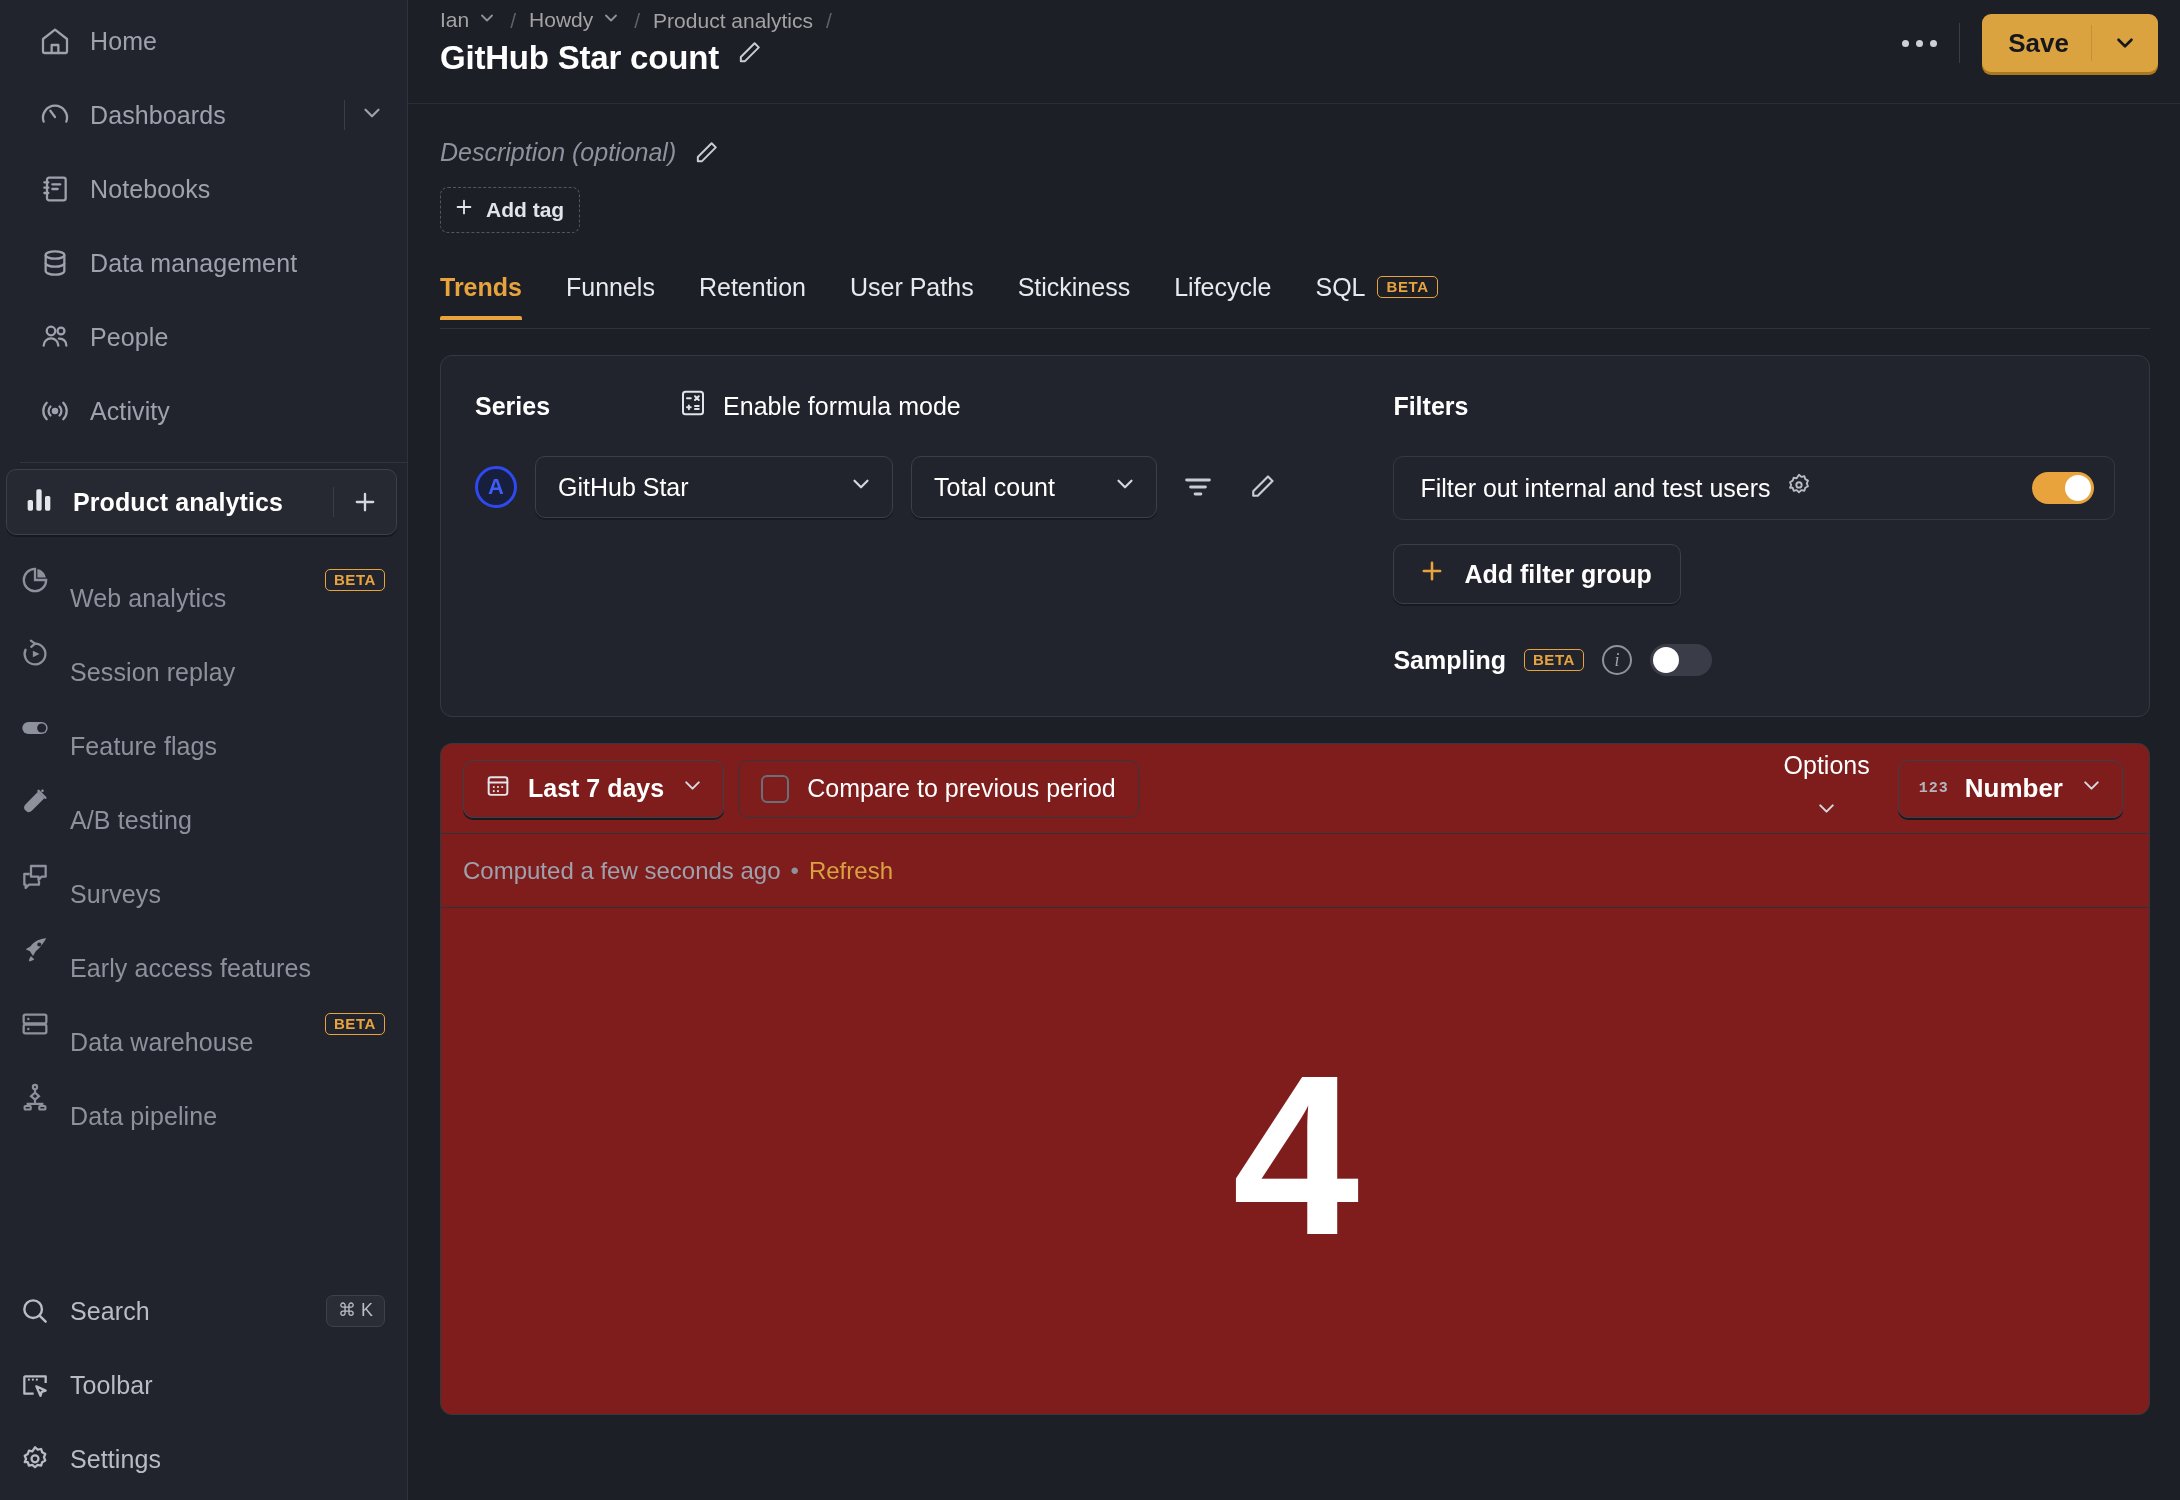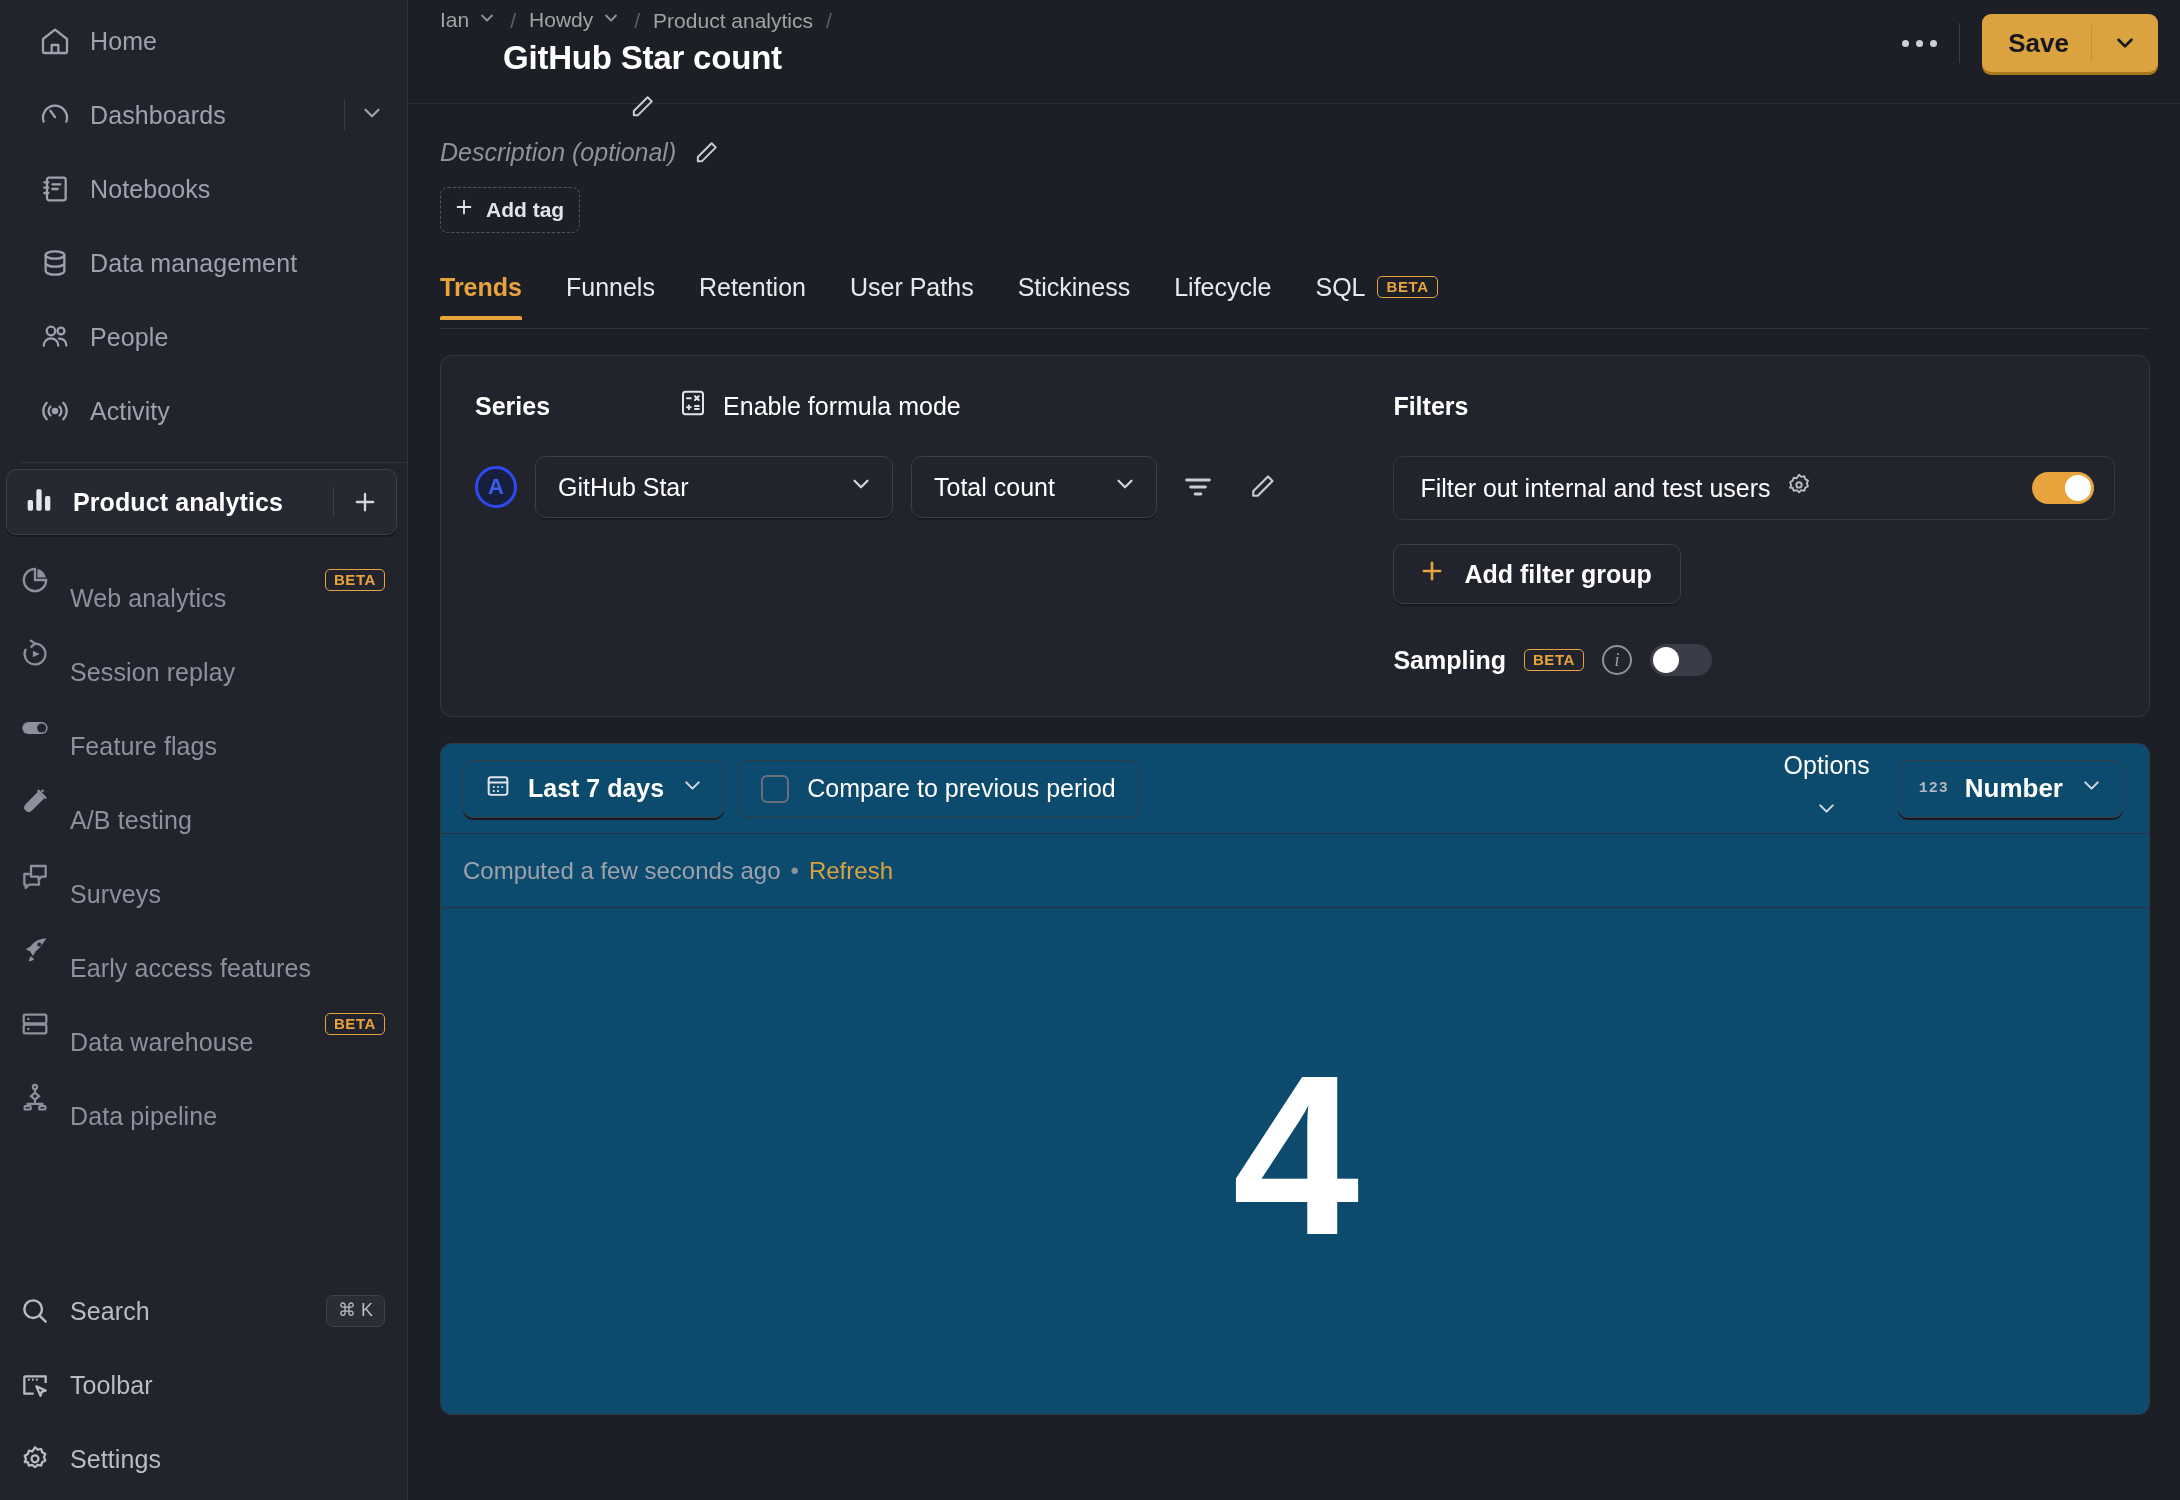--- a/index.html
+++ b/index.html
@@ -102,21 +102,21 @@
     padding: 8px 30px 0 32px;
     position: relative;
   }
   .crumbs { display: flex; align-items: center; gap: 0; flex-wrap: nowrap; }
   .crumb {
     font-size: 21px; color: #a3a3a3; font-weight: 400;
     display: flex; align-items: flex-start; gap: 8px; cursor: pointer;
     white-space: nowrap;
   }
   .crumb-sep { color: #5d616c; font-size: 21px; margin: 0 13px; }
-  .title-row { display: flex; align-items: center; gap: 16px; margin-top: 6px; flex-direction: column; }
+  .title-row { display: flex; gap: 16px; margin-top: 6px; }
   .page-title { font-size: 33px; font-weight: 700; color: #ffffff; letter-spacing: -.2px; }
   .pencil { cursor: pointer; color: #c9ccd4; display: flex; }
 
   .topbar-right {
     position: absolute; right: 22px; top: 14px;
     display: flex; align-items: center; gap: 0;
   }
   .dots {
     width: 64px; height: 56px;
     display: flex; align-items: center; justify-content: center;
@@ -264,21 +264,21 @@
     display: flex; align-items: center; justify-content: center;
     font-size: 18px; font-style: italic; font-family: "Liberation Serif", serif;
     cursor: pointer;
   }
 
   
   .results {
     margin-top: 26px;
     border: 1px solid #343843;
     border-radius: 12px;
-    background: #0c4a6e;
+    background: #7f1d1d;
     display: flex; flex-direction: column;
     height: 672px;
   }
   .res-toolbar {
     height: 90px; flex: 0 0 90px;
     display: flex; align-items: center;
     padding: 0 26px 0 22px;
     border-bottom: 1px solid #2f323c;
   }
   .dr-btn {

